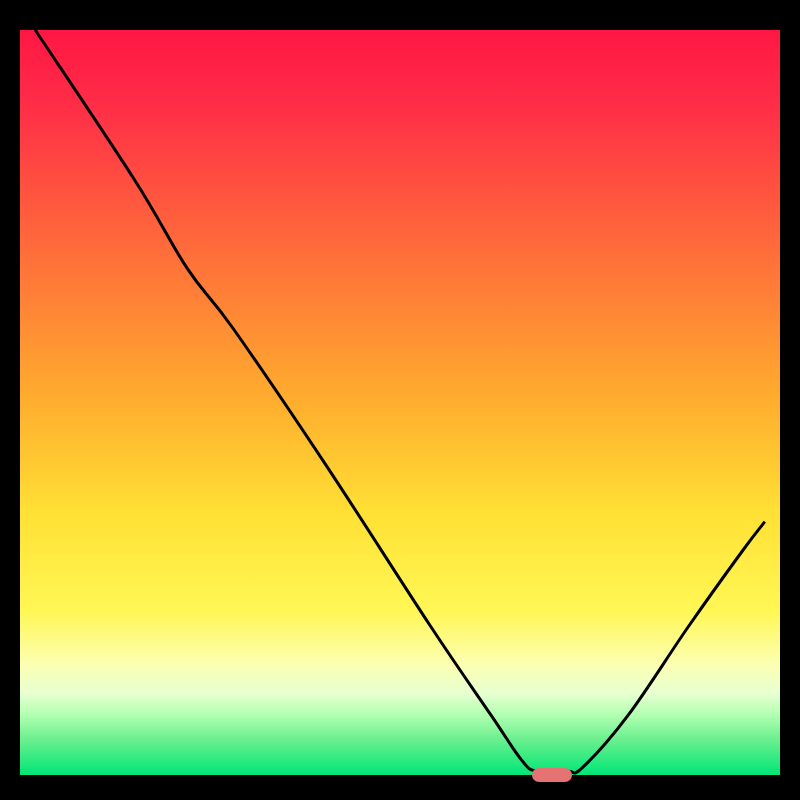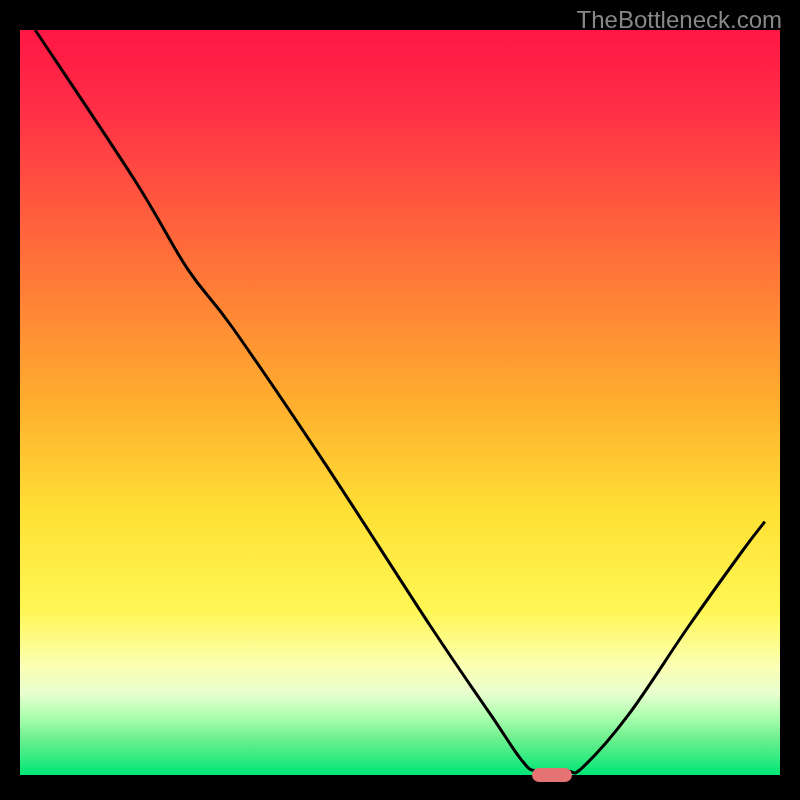--- a/index.html
+++ b/index.html
@@ -28,21 +28,20 @@
   svg {
     position: absolute;
     top: 0;
     left: 0;
   }
 </style>
 </head>
 <body>
 
 <div class="container">
-  <div class="watermark">TheBottleneck.com</div>
   <svg width="800" height="800">
     <defs>
       <linearGradient id="bg-gradient" x1="0%" y1="0%" x2="0%" y2="100%">
       <stop offset="0%" stop-color="#ff1744"></stop>
           <stop offset="10%" stop-color="#ff2d47"></stop>
           <stop offset="30%" stop-color="#ff6e3a"></stop>
           <stop offset="50%" stop-color="#ffae2e"></stop>
           <stop offset="65%" stop-color="#ffe135"></stop>
           <stop offset="78%" stop-color="#fff755"></stop>
           <stop offset="85%" stop-color="#fcffb0"></stop>

